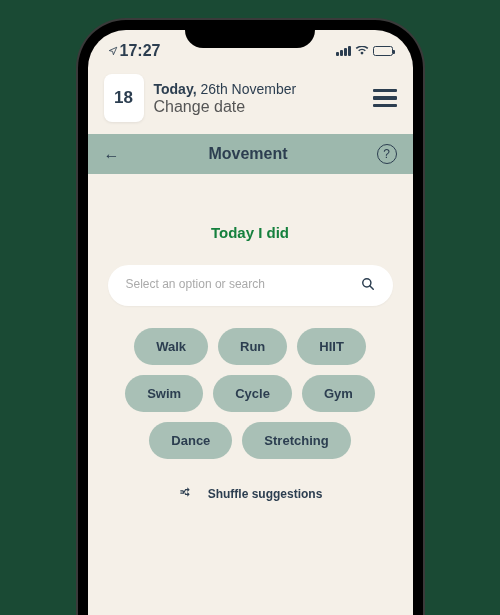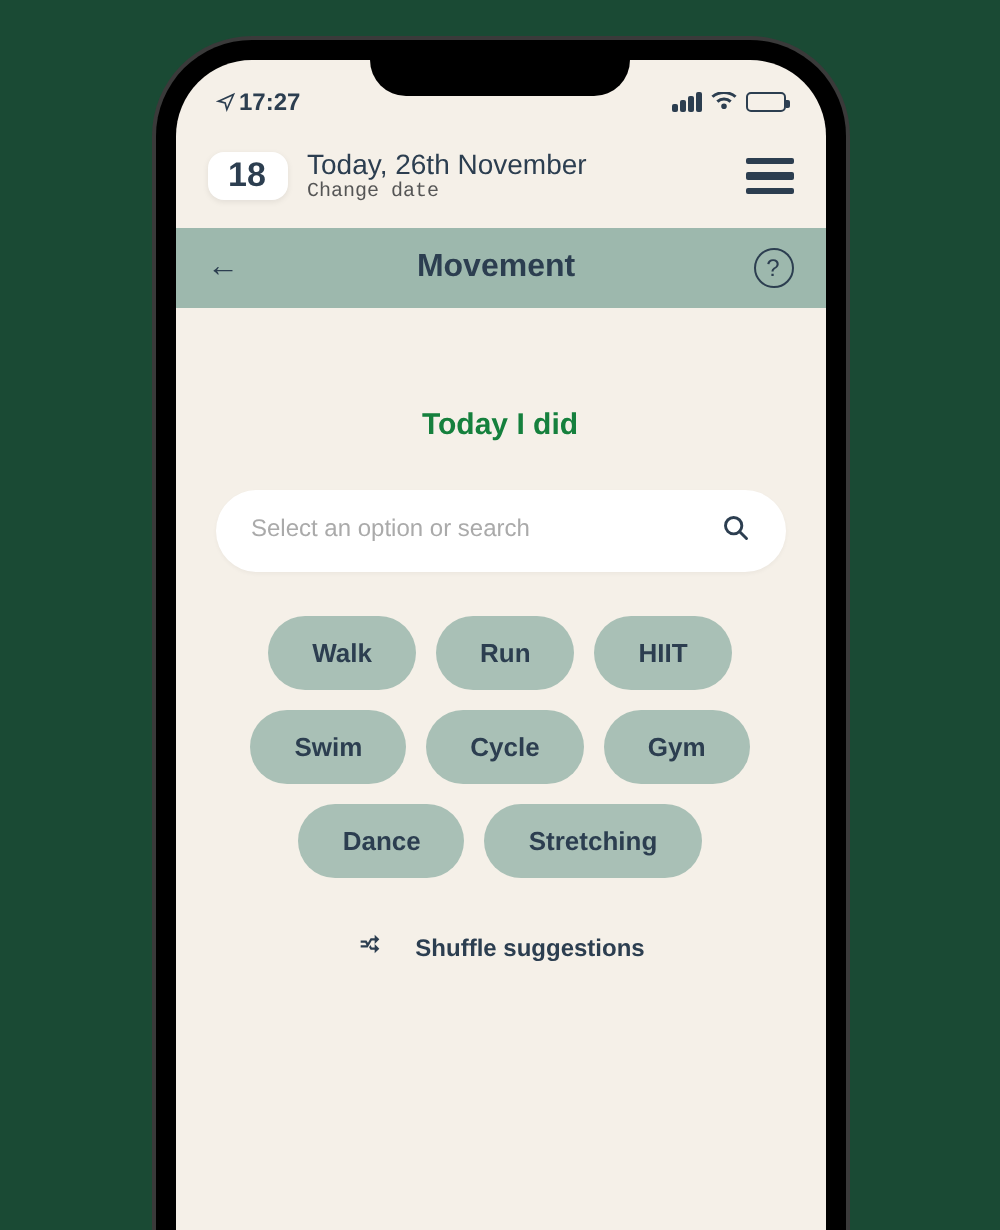--- a/index.html
+++ b/index.html
@@ -42,48 +42,48 @@
       border-radius: 0 0 18px 18px;
       z-index: 10;
     }
     .status-bar {
       display: flex;
       justify-content: space-between;
       align-items: center;
       padding: 10px 20px 4px;
       height: 36px;
       color: #2c3e50;
-      font-size: 12px;
+      font-size: 16px;
       font-weight: 600;
     }
     .status-left { display: flex; align-items: center; gap: 2px; }
     .status-right { display: flex; align-items: center; gap: 4px; }
     .header {
       display: flex;
       align-items: center;
       padding: 8px 16px 12px;
       gap: 10px;
     }
     .date-box {
       width: 40px;
-      height: 24px;
+      height: 48px;
       background: #fff;
       border-radius: 8px;
       display: flex;
       align-items: center;
       justify-content: center;
       font-size: 17px;
       font-weight: 700;
       color: #2c3e50;
       box-shadow: 0 1px 3px rgba(0,0,0,0.08);
     }
     .date-info { flex: 1; }
     .date-title { font-size: 14px; color: #2c3e50; }
-    .date-title strong { font-weight: 400; text-align: center; }
-    .change-date { font-size: 10px; color: #555; margin-top: 1px; font-family: Liberation Mono, monospace; }
+    .date-title strong { font-weight: 700; text-align: center; }
+    .change-date { font-size: 16px; color: #555; margin-top: 1px; }
     .hamburger {
       display: flex;
       flex-direction: column;
       gap: 4px;
       cursor: pointer;
     }
     .hamburger span {
       width: 24px;
       height: 3.5px;
       background: #2c3e50;

